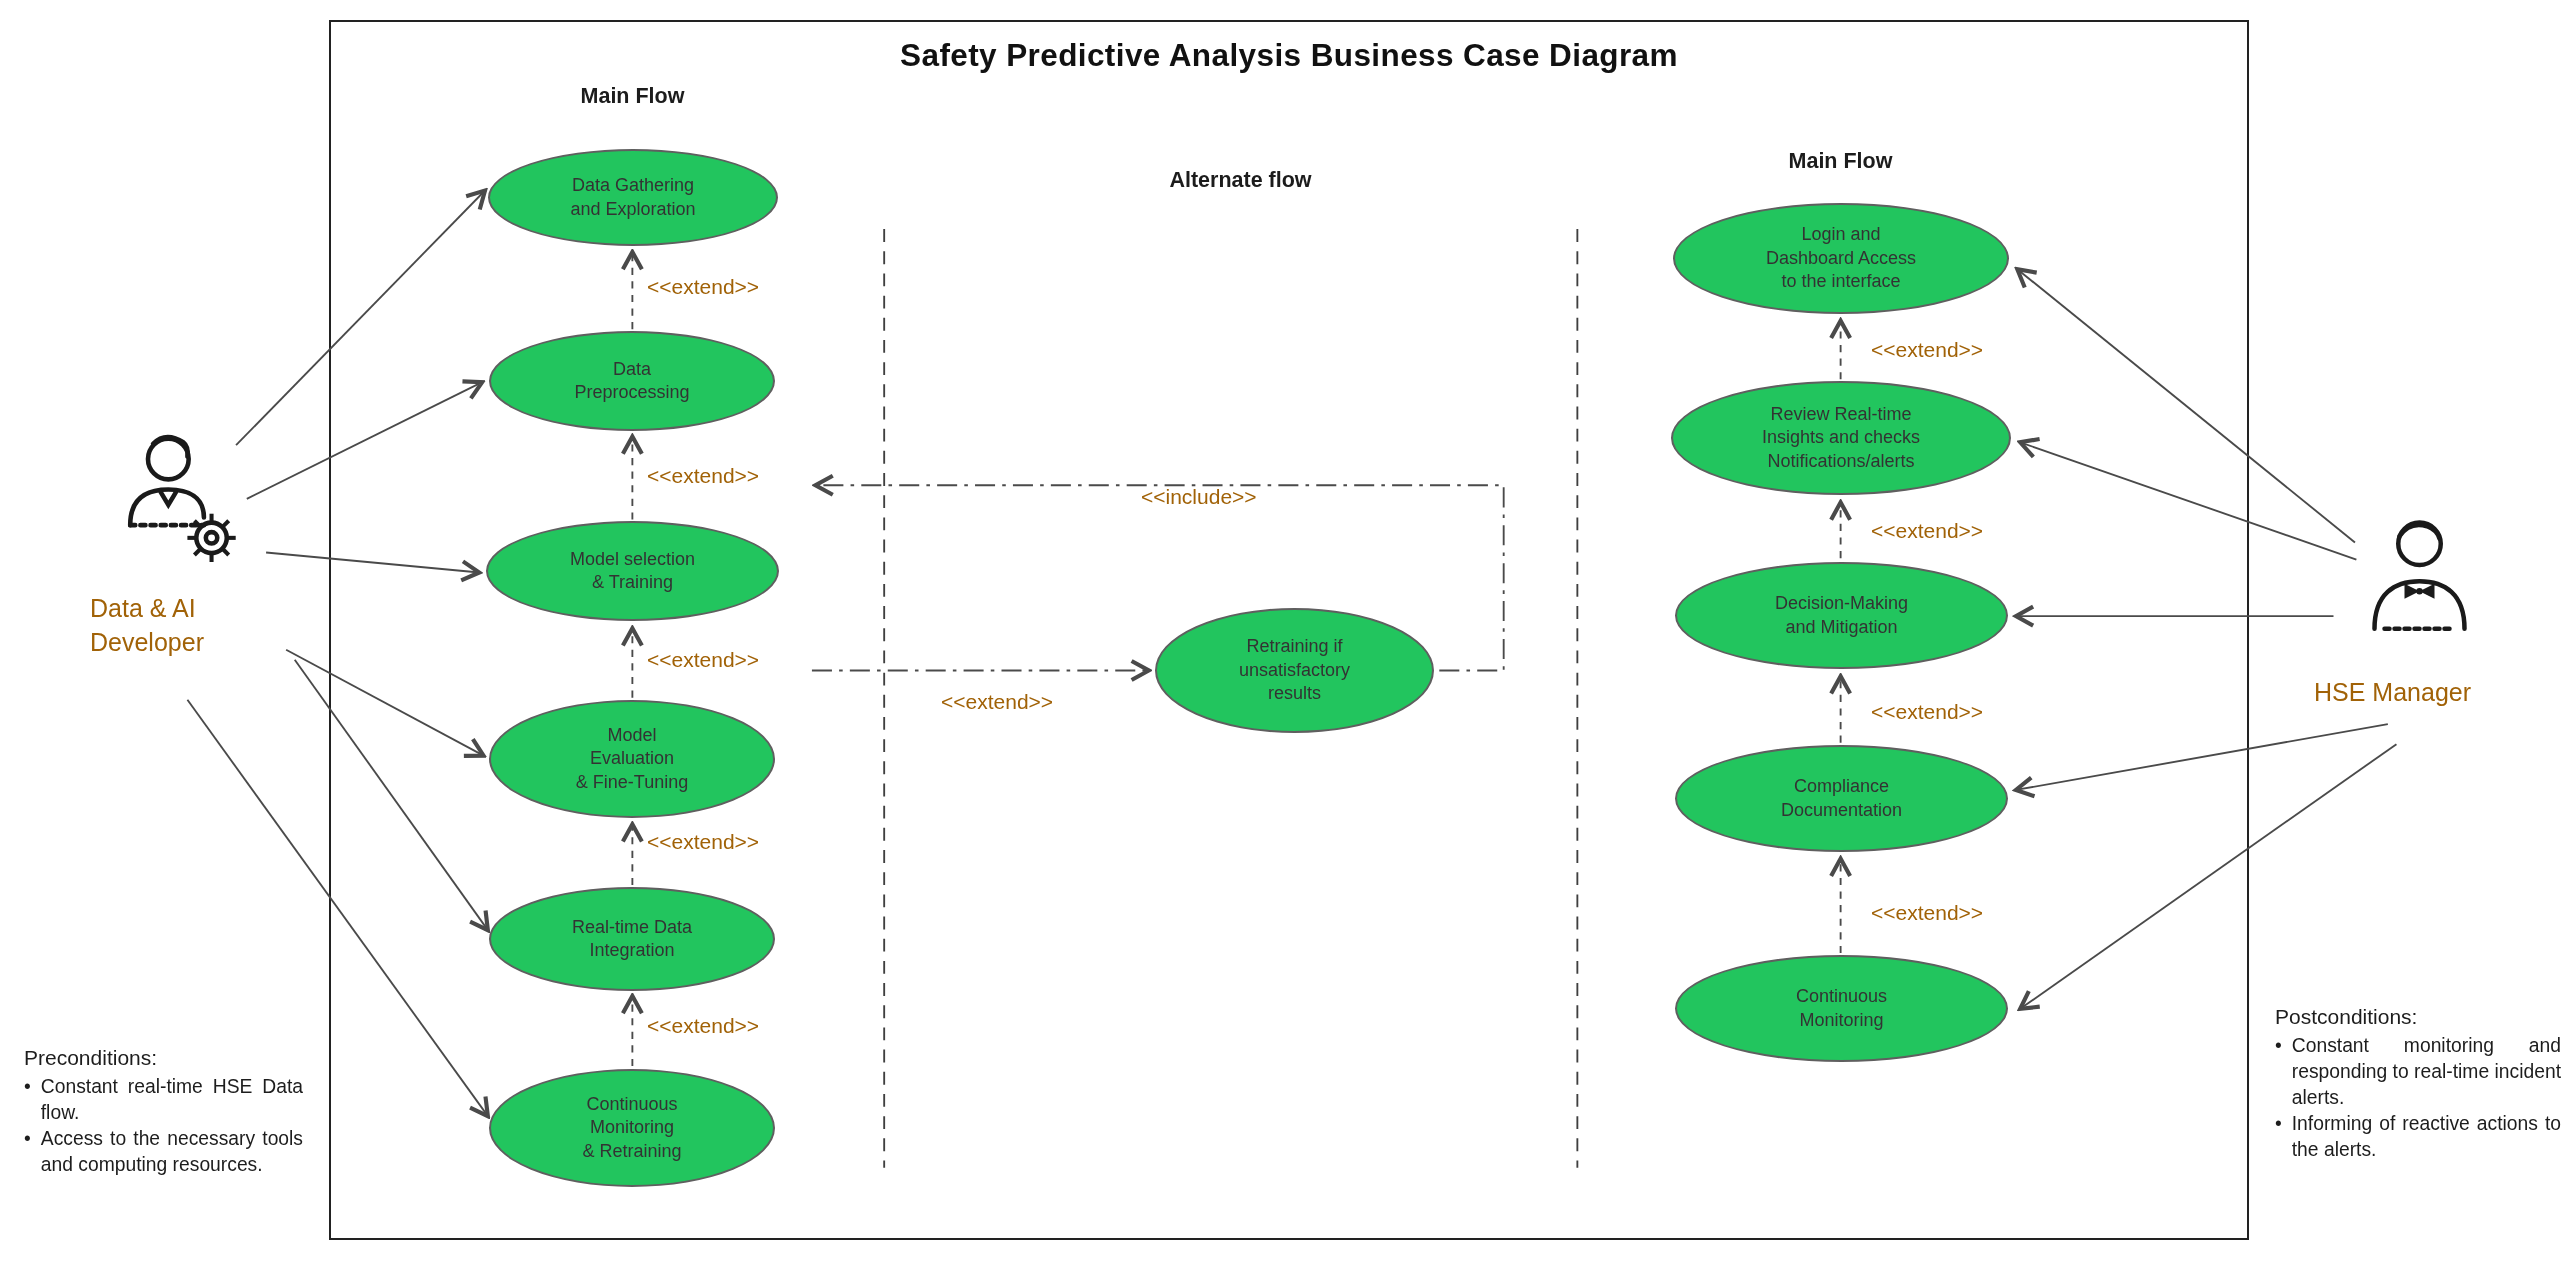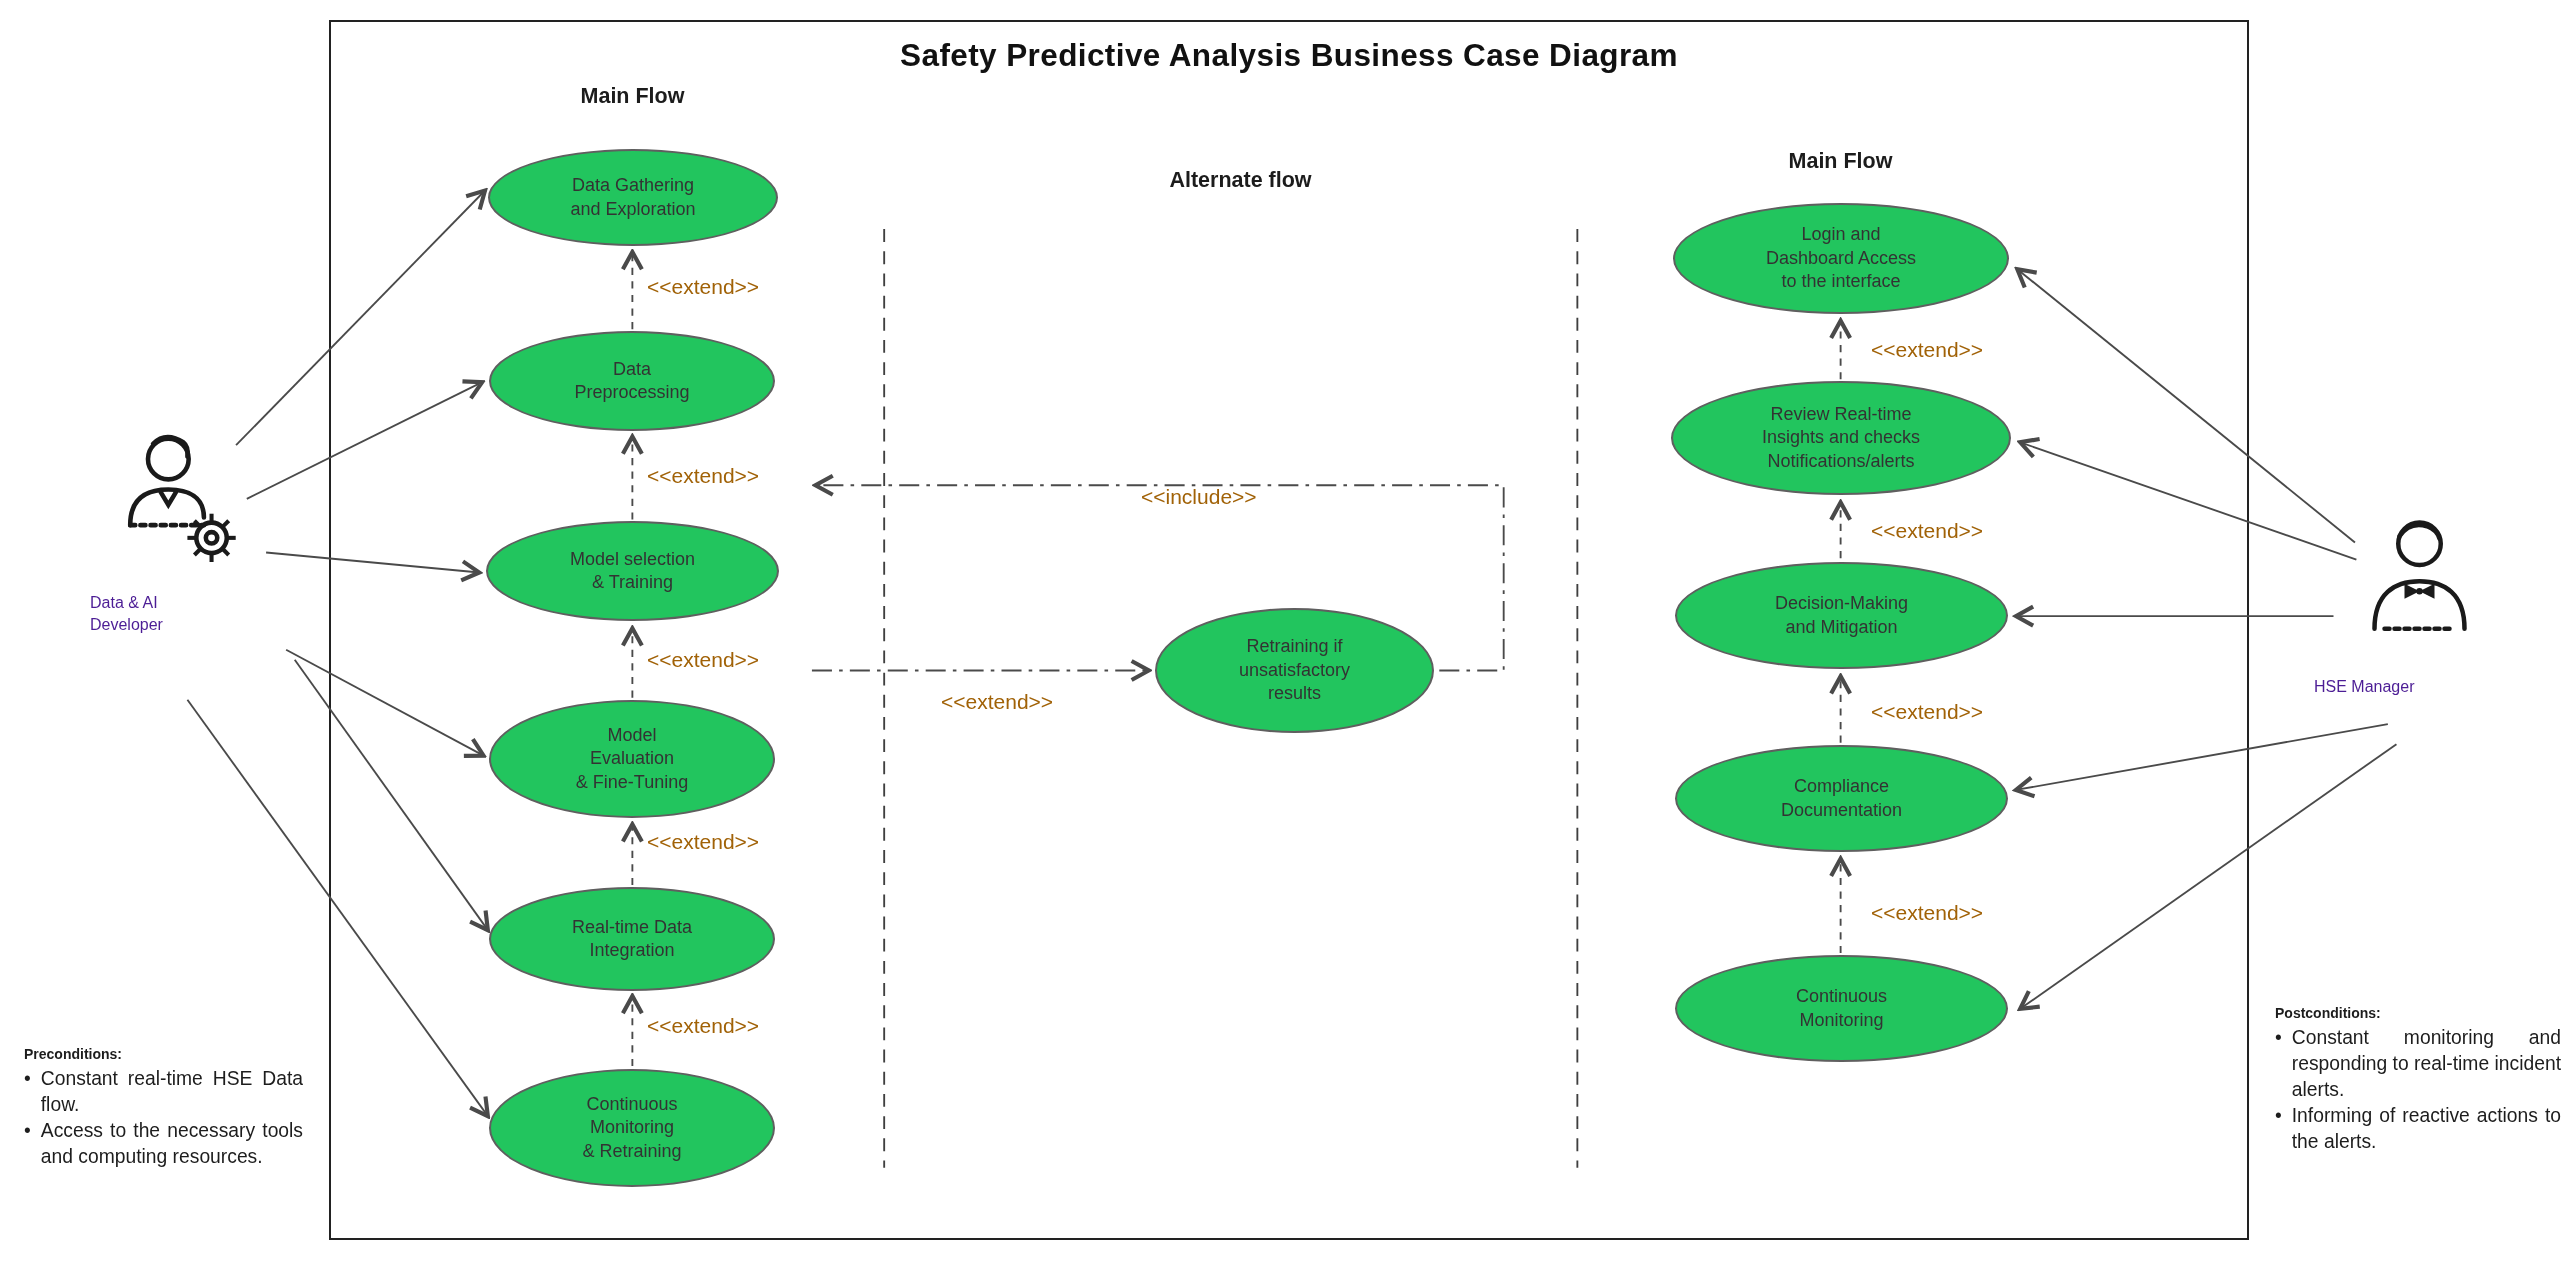--- a/index.html
+++ b/index.html
@@ -8,23 +8,23 @@
   .canvas { position:relative; width:2576px; height:1268px; background:#fff; overflow:hidden; }
   svg.connectors { position:absolute; left:0; top:0; width:2576px; height:1268px; z-index:1; pointer-events:none; }
   .boundary { position:absolute; left:329px; top:20px; width:1920px; height:1220px; border:2.1px solid #222; z-index:0; background:#fff; }
   .title { position:absolute; left:329px; top:37px; width:1920px; text-align:center; font-size:31.5px; font-weight:700; color:#111; z-index:3; letter-spacing:0.4px; }
   .flow-label { position:absolute; font-size:21.5px; font-weight:700; color:#1c1c1c; text-align:center; z-index:3; }
   .usecase { position:absolute; border:2.1px solid #5f5f5f; border-radius:50%; background:#22c55e;
              display:flex; align-items:center; justify-content:center; z-index:2; }
   .usecase span { display:block; width:100%; text-align:center; font-size:18px; color:#333;
                   line-height:1.3; white-space:pre-line; }
   .stereo { position:absolute; font-size:21px; color:#a16207; z-index:3; white-space:nowrap; }
-  .actor-label { position:absolute; font-size:16px; color:#4c1d95; z-index:3; white-space:pre-line; line-height:1.35; }
+  .actor-label { position:absolute; font-size:25px; color:#a16207; z-index:3; white-space:pre-line; line-height:1.35; }
   .cond { position:absolute; z-index:3; color:#1d1d1d; }
-  .cond .cond-title { font-size:14px; font-weight:700; margin-bottom:4.3px; }
+  .cond .cond-title { font-size:21px; font-weight:400; margin-bottom:4.3px; }
   .cond .cond-item { display:flex; gap:10px; font-size:19.3px; line-height:1.35; text-align:justify; }
   .cond .cond-item .bullet { flex:0 0 auto; }
   .icon-wrap { position:absolute; z-index:3; }
 </style>
 </head>
 <body>
 
 <div class="canvas">
 
   <div class="boundary"></div>

